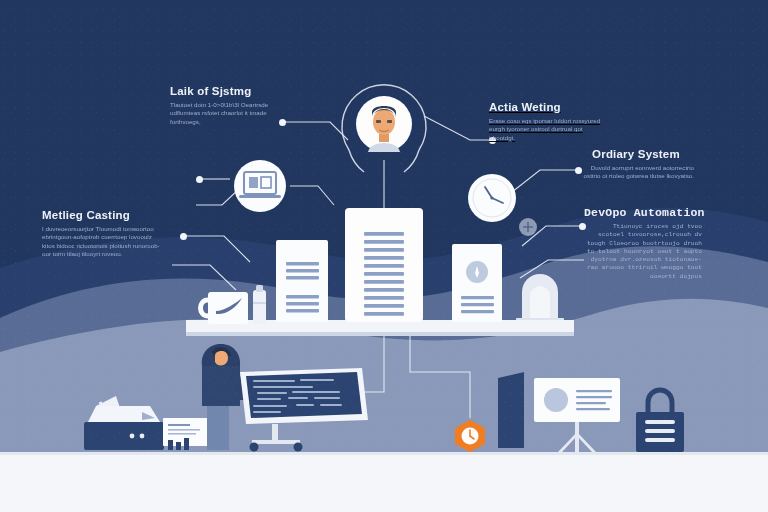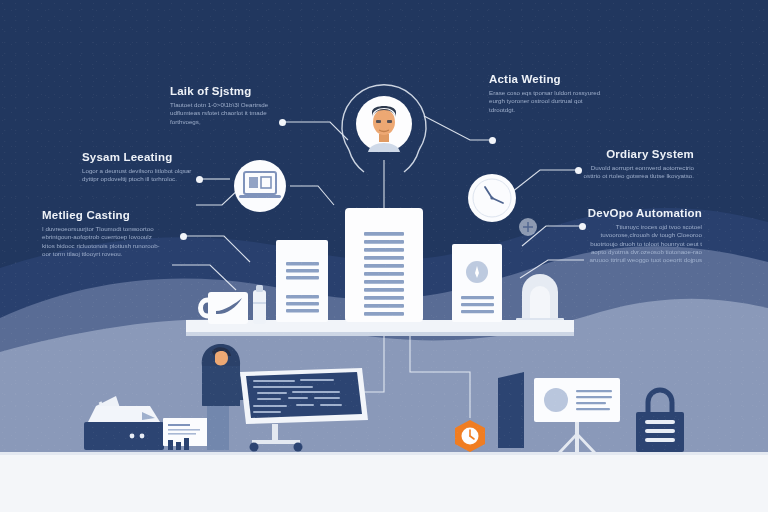--- a/index.html
+++ b/index.html
@@ -30,21 +30,21 @@
   }
   .callout .c-body{
     margin-top:3px;
     font-size:6.2px;
     color:#a8b8d4;
     line-height:8.3px;
     filter:blur(.55px);
     opacity:.92;
   }
   .callout.right-align{text-align:right;}
-  .callout.right-align .c-title{text-align:right;}
+  .callout.right-align .c-title{text-align:center;}
   .callout.right-align .c-body{text-align:right;}
 
   .dot{
     position:absolute;
     width:7px;height:7px;border-radius:50%;
     background:#f2f5fa;
   }
 
   
   .noise{
@@ -322,39 +322,35 @@
   <div class="dot" style="left:180px;top:233px;"></div>
   <div class="dot" style="left:489px;top:137px;"></div>
   <div class="dot" style="left:575px;top:167px;"></div>
   <div class="dot" style="left:579px;top:223px;"></div>
 
   <div class="callout" style="left:170px;top:84px;width:108px;">
     <div class="c-title">Laik of Sjstmg</div>
     <div class="c-body">Tlautoet dotn 1-0&gt;0\1b\3l Oeartrsde udflumteas rsfotet chaorlot it tmade forthvoegs,</div>
   </div>
 
-  <div class="callout" style="left:82px;top:150px;width:112px;">
-    <div class="c-title">Sysam Leeating</div>
-    <div class="c-body">Logor a deunust devilsoro litlobot olqsar  dyttipr opdoveltij ptoch ill torhroloc.</div>
-  </div>
 
   <div class="callout" style="left:42px;top:208px;width:118px;">
     <div class="c-title">Metlieg Casting</div>
     <div class="c-body">I duvreoeorsuurjtor Tloumodt tonwoortoo ebrintgoun-aofoptrob cuerrtoep  lovooulz kitos bidooc ricluotonois            plottush runoroob-oor torm ttlaoj ttlooyrt roveou.</div>
   </div>
 
-  <div class="callout" style="left:489px;top:72px;width:112px;">
+  <div class="callout" style="left:489px;top:100px;width:112px;text-decoration:underline;">
     <div class="c-title">Actia Weting</div>
     <div class="c-body">Erase  coso eqs tporsar luldort rossyured  eurgh tyoroner ostrool durtrual qot tdrootdgt.</div>
   </div>
 
   <div class="callout right-align" style="left:578px;top:147px;width:116px;">
     <div class="c-title">Ordiary System</div>
     <div class="c-body">Duvold aorruprt eonnverd aotorrectrio osttrio  ot rtoleo gotwrea tlutse lkovyatso.</div>
   </div>
 
-  <div class="callout right-align" style="left:584px;top:206px;width:118px;">
+  <div class="callout right-align" style="left:584px;top:206px;width:118px;font-family:Liberation Mono, monospace;">
     <div class="c-title">DevOpo Automation</div>
     <div class="c-body">Ttiunuyc iroces ojd tvoo scotoel tuvoorose,clrouoh dv tough Cloeoroo buotrtoujo druoh to toloot hounryot oeut t aopto dyotrna dvr.ozeosob tiotonaoe-rao aruuoo ttriruil weoggo tuot ooeortt dojpus</div>
   </div>
 
   <div class="noise"></div>
 </div>
 
 </body></html>

